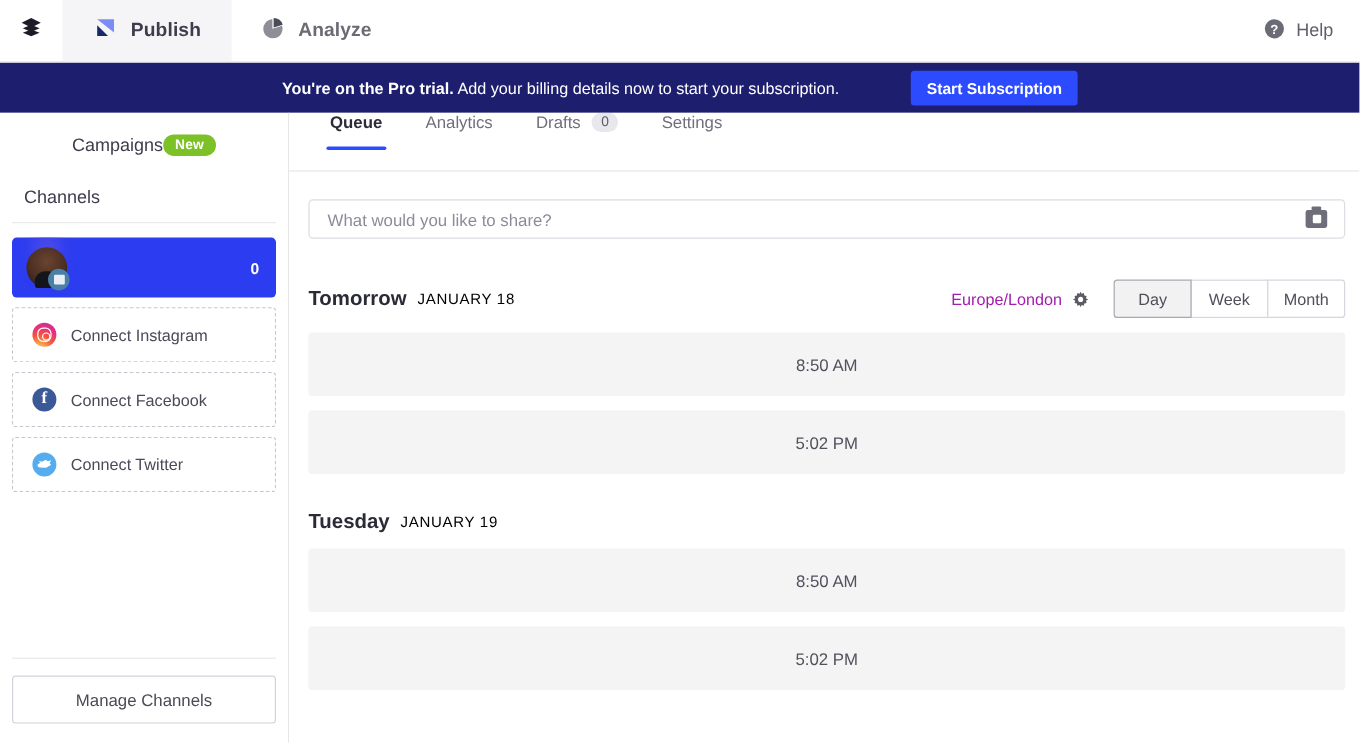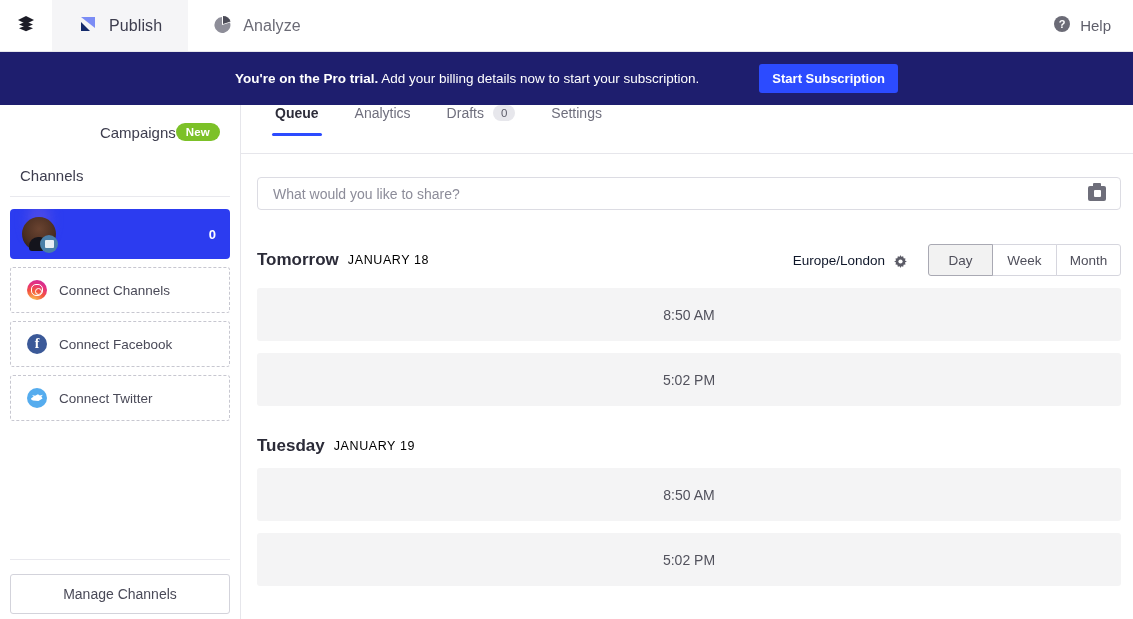--- a/index.html
+++ b/index.html
@@ -24,37 +24,38 @@
     width: 52px;
     display: flex; align-items: center; justify-content: center;
     cursor: pointer;
   }
   .nav-tab {
     display: flex; align-items: center; gap: 11px;
     padding: 0 26px;
     cursor: pointer;
     font-size: 16px;
     color: #6b6b76;
+    font-weight: bold;
   }
   .nav-tab.active {
     background: #f5f5f7;
     color: #3d3d4e;
   }
   .nav-tab .nav-label { font-size: 16px; letter-spacing: .1px; }
   .nav-spacer { flex: 1; }
   .nav-help {
     display: flex; align-items: center; gap: 9px;
     padding: 0 22px 0 10px;
     font-size: 15px; color: #5f5f6b;
     cursor: pointer;
   }
 
   
   .banner {
-    height: 53px;
+    height: 42px;
     background: #1e1e6e;
     color: #ffffff;
     display: flex; align-items: center; justify-content: center;
     gap: 12px;
     font-size: 13.5px;
   }
   .banner-text b { font-weight: bold; }
   .banner-btn {
     background: #2c4bff;
     color: #ffffff;
@@ -74,21 +75,21 @@
   
   .sidebar {
     width: 241px;
     background: #ffffff;
     border-right: 1px solid #e6e6eb;
     display: flex; flex-direction: column;
     padding: 0 10px;
     position: relative;
   }
   .side-row {
-    display: flex; align-items: center; justify-content: flex-end;
+    display: flex; align-items: center; justify-content: center;
     padding: 18px 10px 10px 10px;
   }
   .side-title { font-size: 15px; color: #3d3d4e; }
   .badge-new {
     background: #7cc128; color: #fff;
     font-size: 11.5px; font-weight: bold;
     border-radius: 10px; padding: 3px 10px;
     letter-spacing: .2px;
   }
   .side-section-label {
@@ -234,21 +235,21 @@
     background:#fff; border-radius:1px;
   }
 
   .day-head {
     display: flex; align-items: center;
     margin: 34px 12px 0 16px;
   }
   .day-name { font-size: 17px; font-weight: bold; color: #2b2b38; }
   .day-date { font-size: 12.5px; color: #000000; margin-left: 9px; letter-spacing: .6px; }
   .day-head-right { margin-left: auto; display: flex; align-items: center; gap: 9px; }
-  .tz { font-size: 13.5px; color: #0f172a; }
+  .tz { font-size: 13.5px; color: #a21caf; }
   .gear {
     width: 13px; height: 13px; flex: none; cursor: pointer;
   }
   .seg { display: flex; }
   .seg-btn {
     height: 32px; min-width: 65px;
     border: 1px solid #d6d6de;
     background: #fff; color: #4f4f5b;
     font-size: 13.5px; font-family: inherit;
     display: flex; align-items: center; justify-content: center;
@@ -343,21 +344,21 @@
       <div class="channel-avatar"></div>
       <div class="channel-badge">
           <i></i>
         </div>
       <div class="channel-name-blur"></div>
       <div class="channel-count">0</div>
     </div>
 
     <div class="connect-btn">
       <span class="soc-icon soc-ig"></span>
-      <span class="connect-label">Connect Channels</span>
+      <span class="connect-label">Connect Instagram</span>
     </div>
     <div class="connect-btn">
       <span class="soc-icon soc-fb"></span>
       <span class="connect-label">Connect Facebook</span>
     </div>
     <div class="connect-btn">
       <span class="soc-icon soc-tw"></span>
       <span class="connect-label">Connect Twitter</span>
     </div>
 

